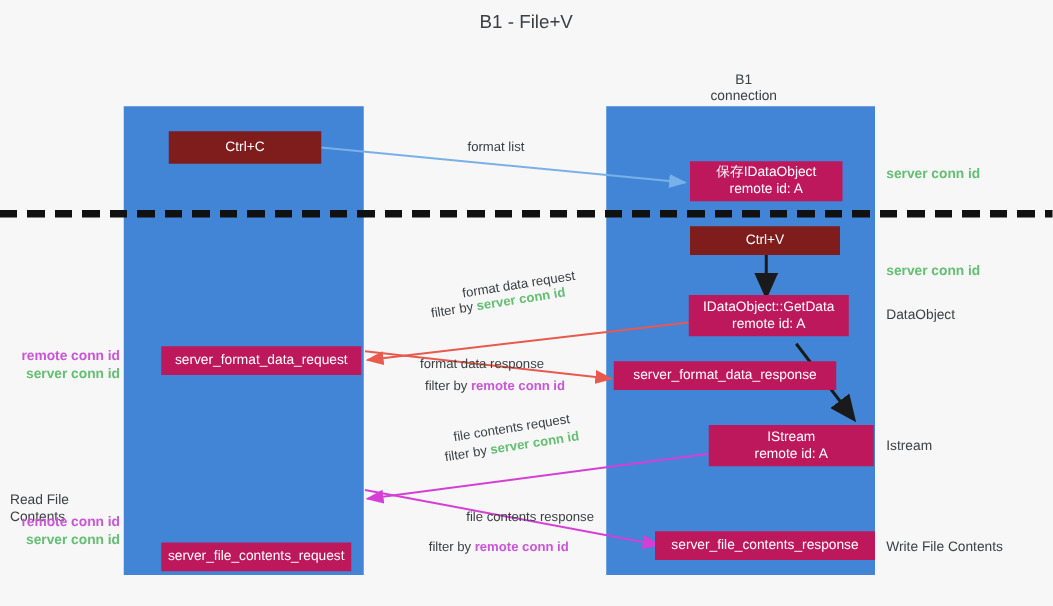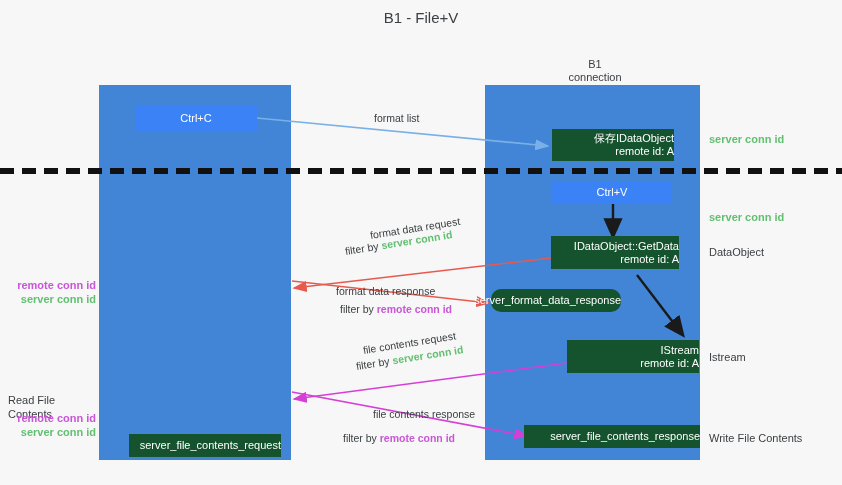--- a/index.html
+++ b/index.html
@@ -13,22 +13,22 @@
 
   
   .colcap{font-size:11px;line-height:13px;text-align:center;color:#3c4043;}
 
   
   .lane{background:#4285d6;}
 
   
   .box{box-sizing:border-box;display:flex;flex-direction:column;align-items:center;
        justify-content:center;color:#ffffff;font-size:11px;line-height:13px;text-align:center;}
-  .box.green{background:#3b82f6;}
-  .box.orange{background:#14532d;align-items:flex-end;}
+  .box.green{background:#7f1d1d;}
+  .box.orange{background:#be185d;}
   .box .l2{font-size:11px;line-height:13px;}
 
   
   .elabel{font-size:10.5px;line-height:14px;color:#3c4043;white-space:nowrap;}
   .elabel.rot-up{transform:rotate(-9deg);transform-origin:left center;}
   .green-t{color:#63bf72;font-weight:bold;}
   .purple-t{color:#c956d6;font-weight:bold;}
   .side{font-size:11px;line-height:14px;}
   .side.b{font-weight:bold;}
   .rlabel{font-size:11px;line-height:14px;color:#3c4043;white-space:nowrap;}
@@ -109,22 +109,25 @@
   <div class="abs box orange" style="left:551px;top:236px;width:128px;height:33px;">
     <div>IDataObject::GetData</div>
     <div class="l2">remote id: A</div>
   </div>
 
   <div class="abs box orange" style="left:567px;top:340px;width:132px;height:33px;">
     <div>IStream</div>
     <div class="l2">remote id: A</div>
   </div>
 
+  <div class="abs box orange" style="left:129px;top:277px;width:160px;height:23px;">
+    <div>server_format_data_request</div>
+  </div>
 
-  <div class="abs box orange" style="left:491px;top:289px;width:130px;height:23px;border-radius:10px;">
+  <div class="abs box orange" style="left:491px;top:289px;width:178px;height:23px;">
     <div>server_format_data_response</div>
   </div>
 
   <div class="abs box orange" style="left:129px;top:394px;width:152px;height:23px;margin-top:40px;">
     <div>server_file_contents_request</div>
   </div>
 
   <div class="abs box orange" style="left:524px;top:425px;width:176px;height:23px;">
     <div>server_file_contents_response</div>
   </div>

